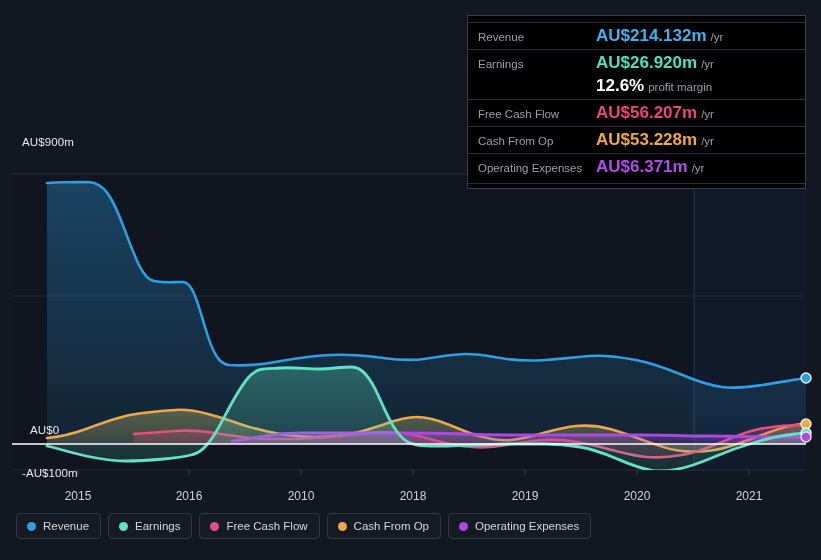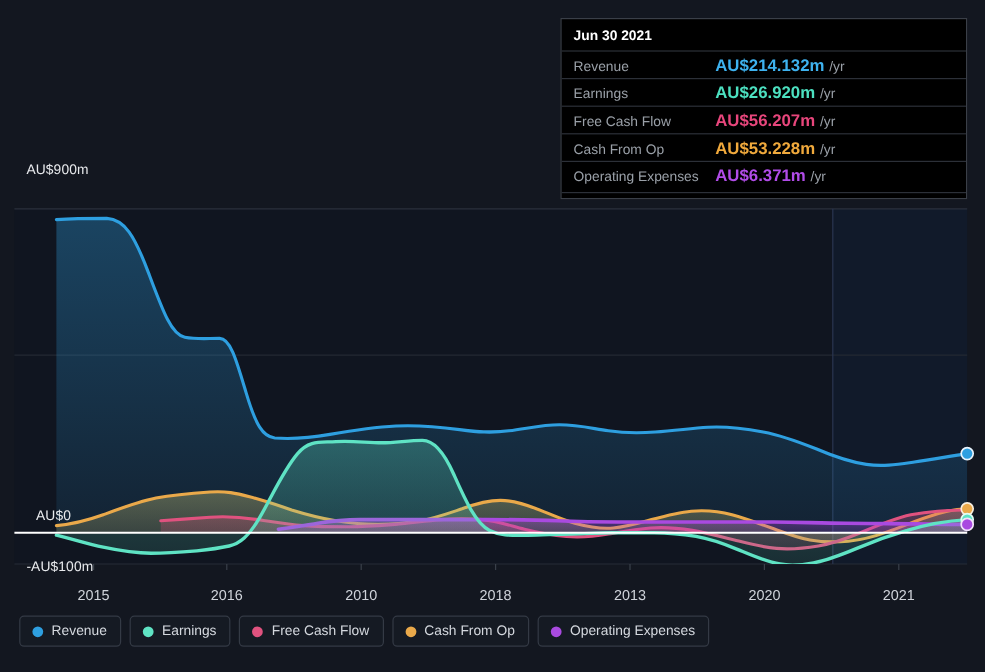--- a/index.html
+++ b/index.html
@@ -69,21 +69,21 @@
     align-items: baseline;
     padding: 3px 10px 3px 10px;
     border-top: 1px solid #2c3038;
   }
   .tt-row.noborder { border-top: none; padding-top: 0; }
   .tt-key {
     flex: 0 0 118px;
     color: #9aa0a8;
     font-size: 11.5px;
   }
-  .tt-val { font-weight: bold; font-size: 14px; }
+  .tt-val { font-weight: bold; font-size: 17px; }
   .tt-suffix { color: #9aa0a8; font-weight: normal; margin-left: 4px; font-size: 11.5px; }
   .tt-bottomline { border-top: 1px solid #2c3038; margin-top: 3px; height: 0; }
 
   
   #legend {
     position: absolute;
     left: 16px; top: 513px;
     display: flex;
     gap: 7px;
   }
@@ -273,39 +273,43 @@
   </div>
 
   <div class="axis-label" id="label-top">AU$900m</div>
   <div class="axis-label" id="label-zero">AU$0</div>
   <div class="axis-label" id="label-neg">-AU$100m</div>
 
   <div class="xtick" style="left:78px">2015</div>
   <div class="xtick" style="left:189px">2016</div>
   <div class="xtick" style="left:301px">2010</div>
   <div class="xtick" style="left:413px">2018</div>
-  <div class="xtick" style="left:525px">2013</div>
+  <div class="xtick" style="left:525px">2019</div>
   <div class="xtick" style="left:637px">2020</div>
   <div class="xtick" style="left:749px">2021</div>
 
   <div id="tooltip">
-    <div class="tt-title">Jun 30 2021</div>
 
     <div class="tt-row">
       <span class="tt-key">Revenue</span>
       <span class="tt-val" style="color:#3eb2ef">AU$214.132m</span>
       <span class="tt-suffix">/yr</span>
     </div>
 
     <div class="tt-row">
       <span class="tt-key">Earnings</span>
       <span class="tt-val" style="color:#4ce0c0">AU$26.920m</span>
       <span class="tt-suffix">/yr</span>
     </div>
 
+    <div class="tt-row noborder">
+      <span class="tt-key"></span>
+      <span class="tt-val" style="color:#ffffff">12.6%</span>
+      <span class="tt-suffix">profit margin</span>
+    </div>
 
     <div class="tt-row">
       <span class="tt-key">Free Cash Flow</span>
       <span class="tt-val" style="color:#e8467c">AU$56.207m</span>
       <span class="tt-suffix">/yr</span>
     </div>
 
     <div class="tt-row">
       <span class="tt-key">Cash From Op</span>
       <span class="tt-val" style="color:#f0a93c">AU$53.228m</span>

